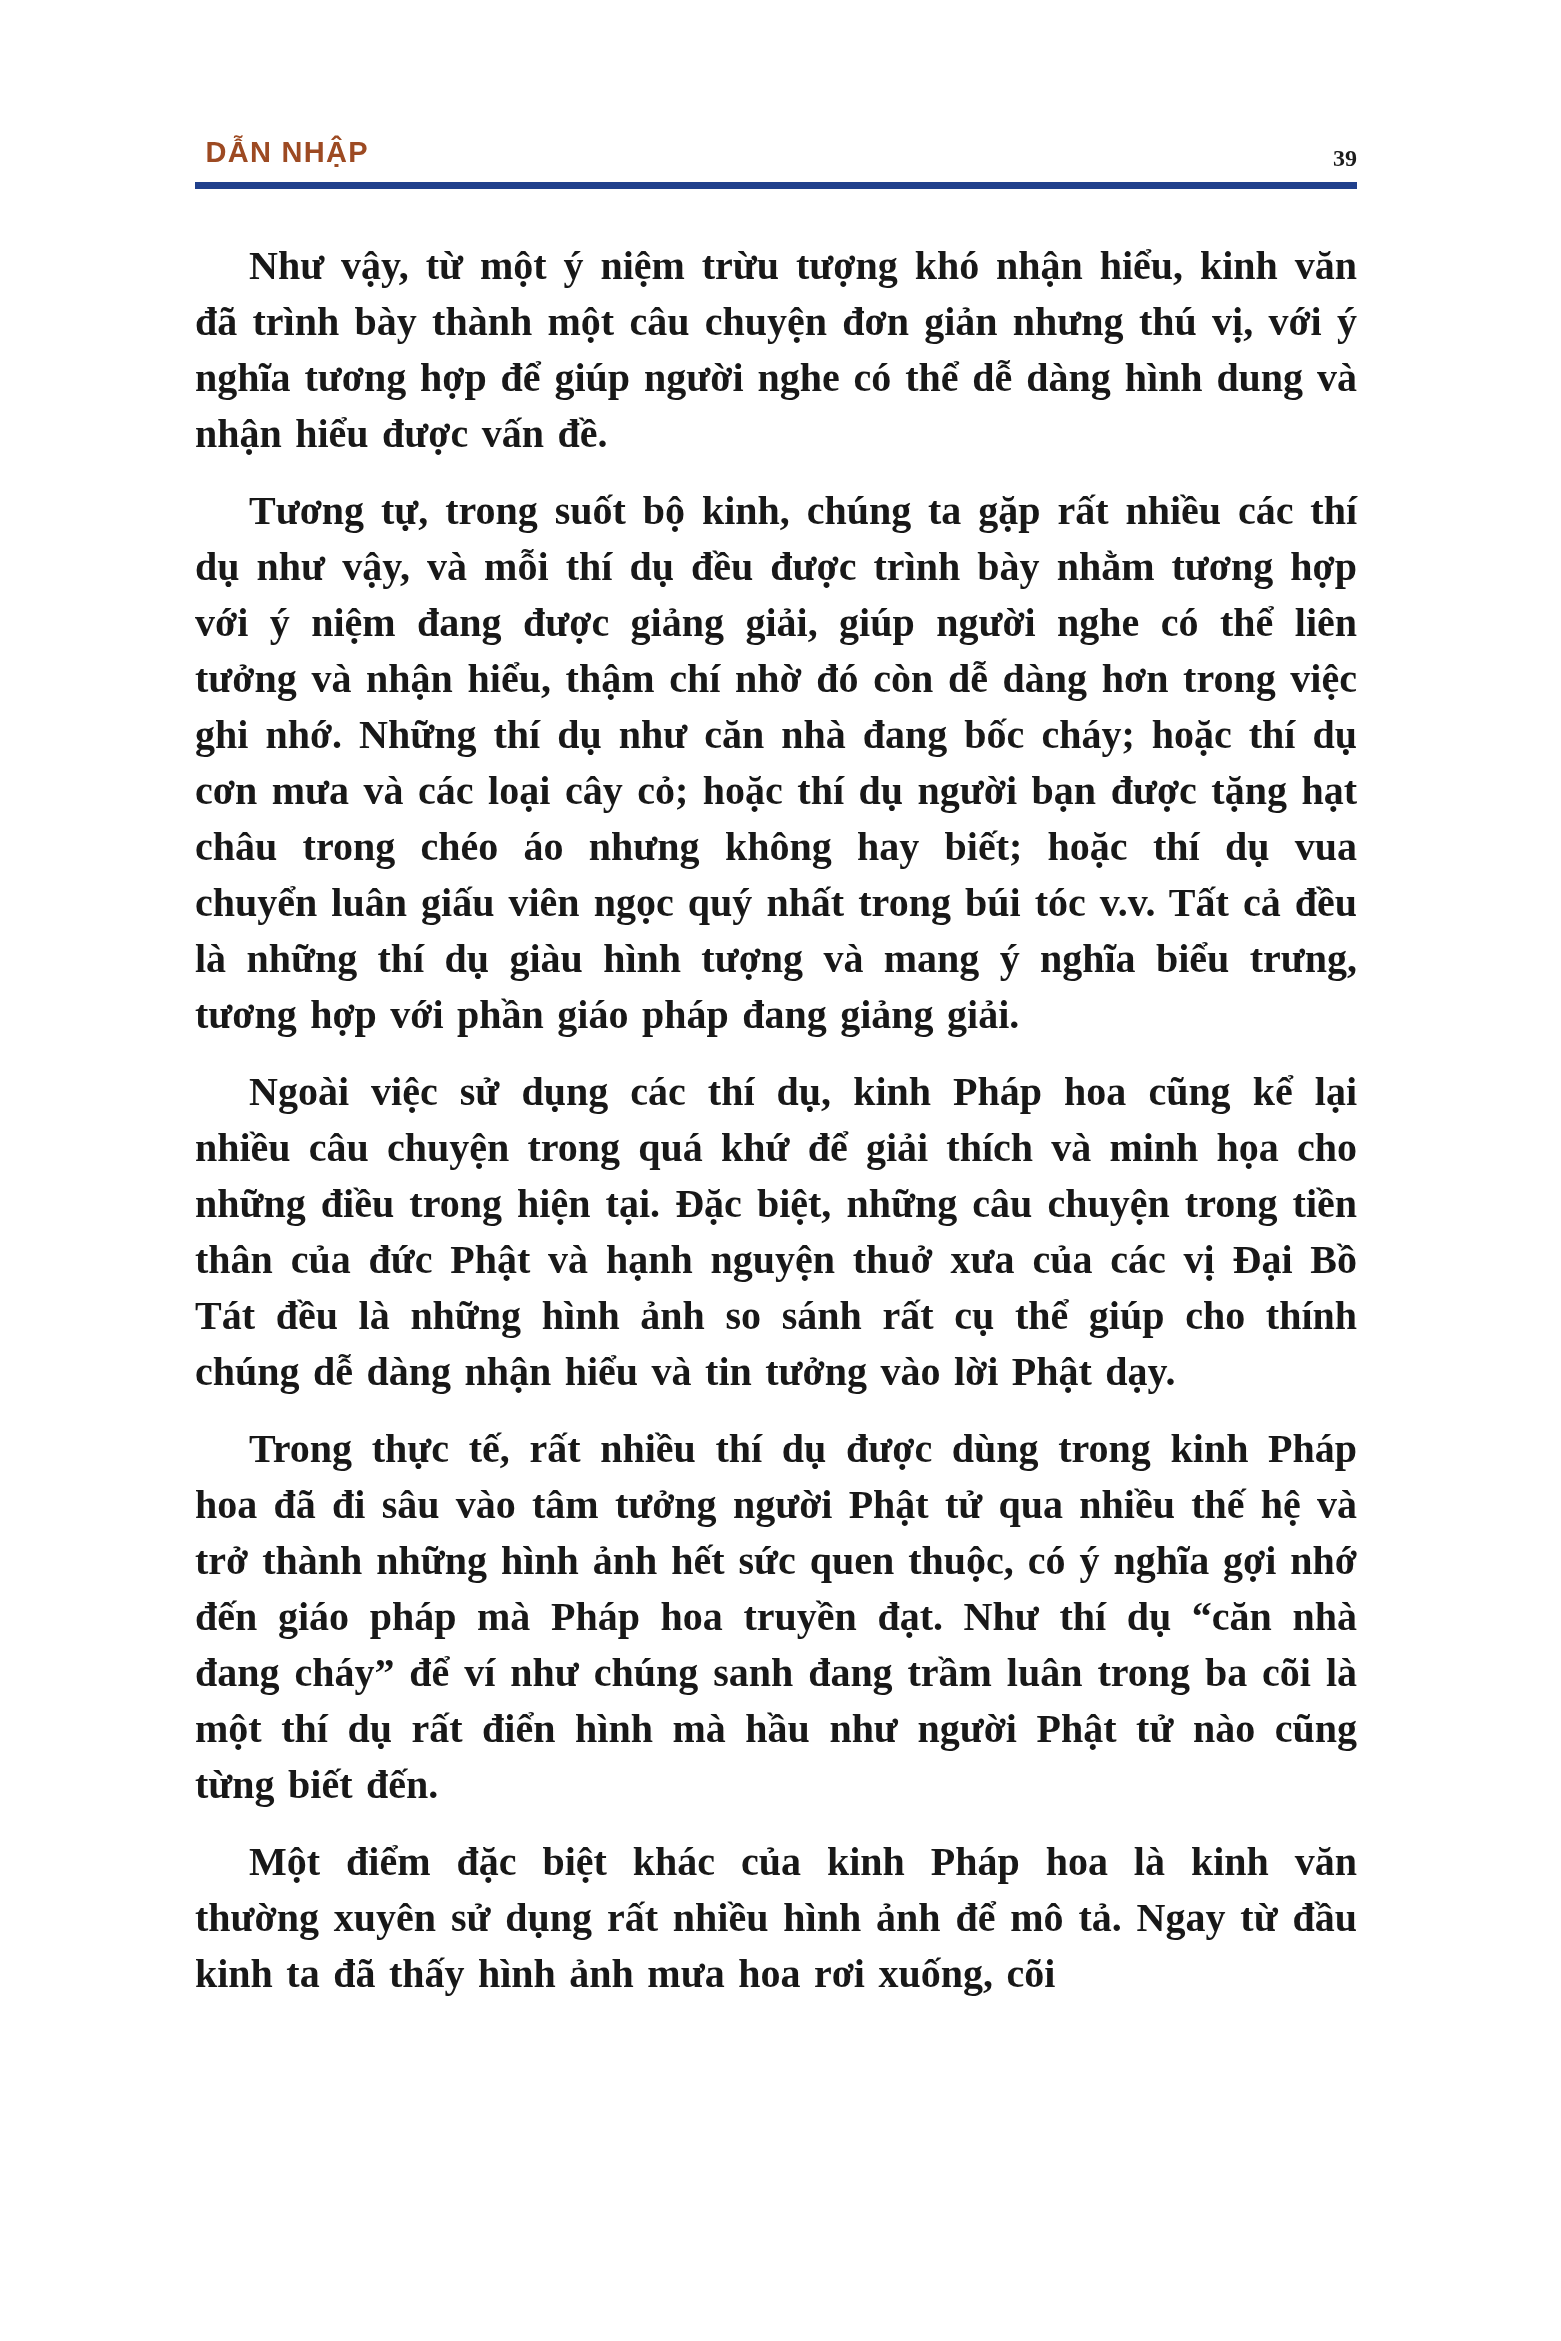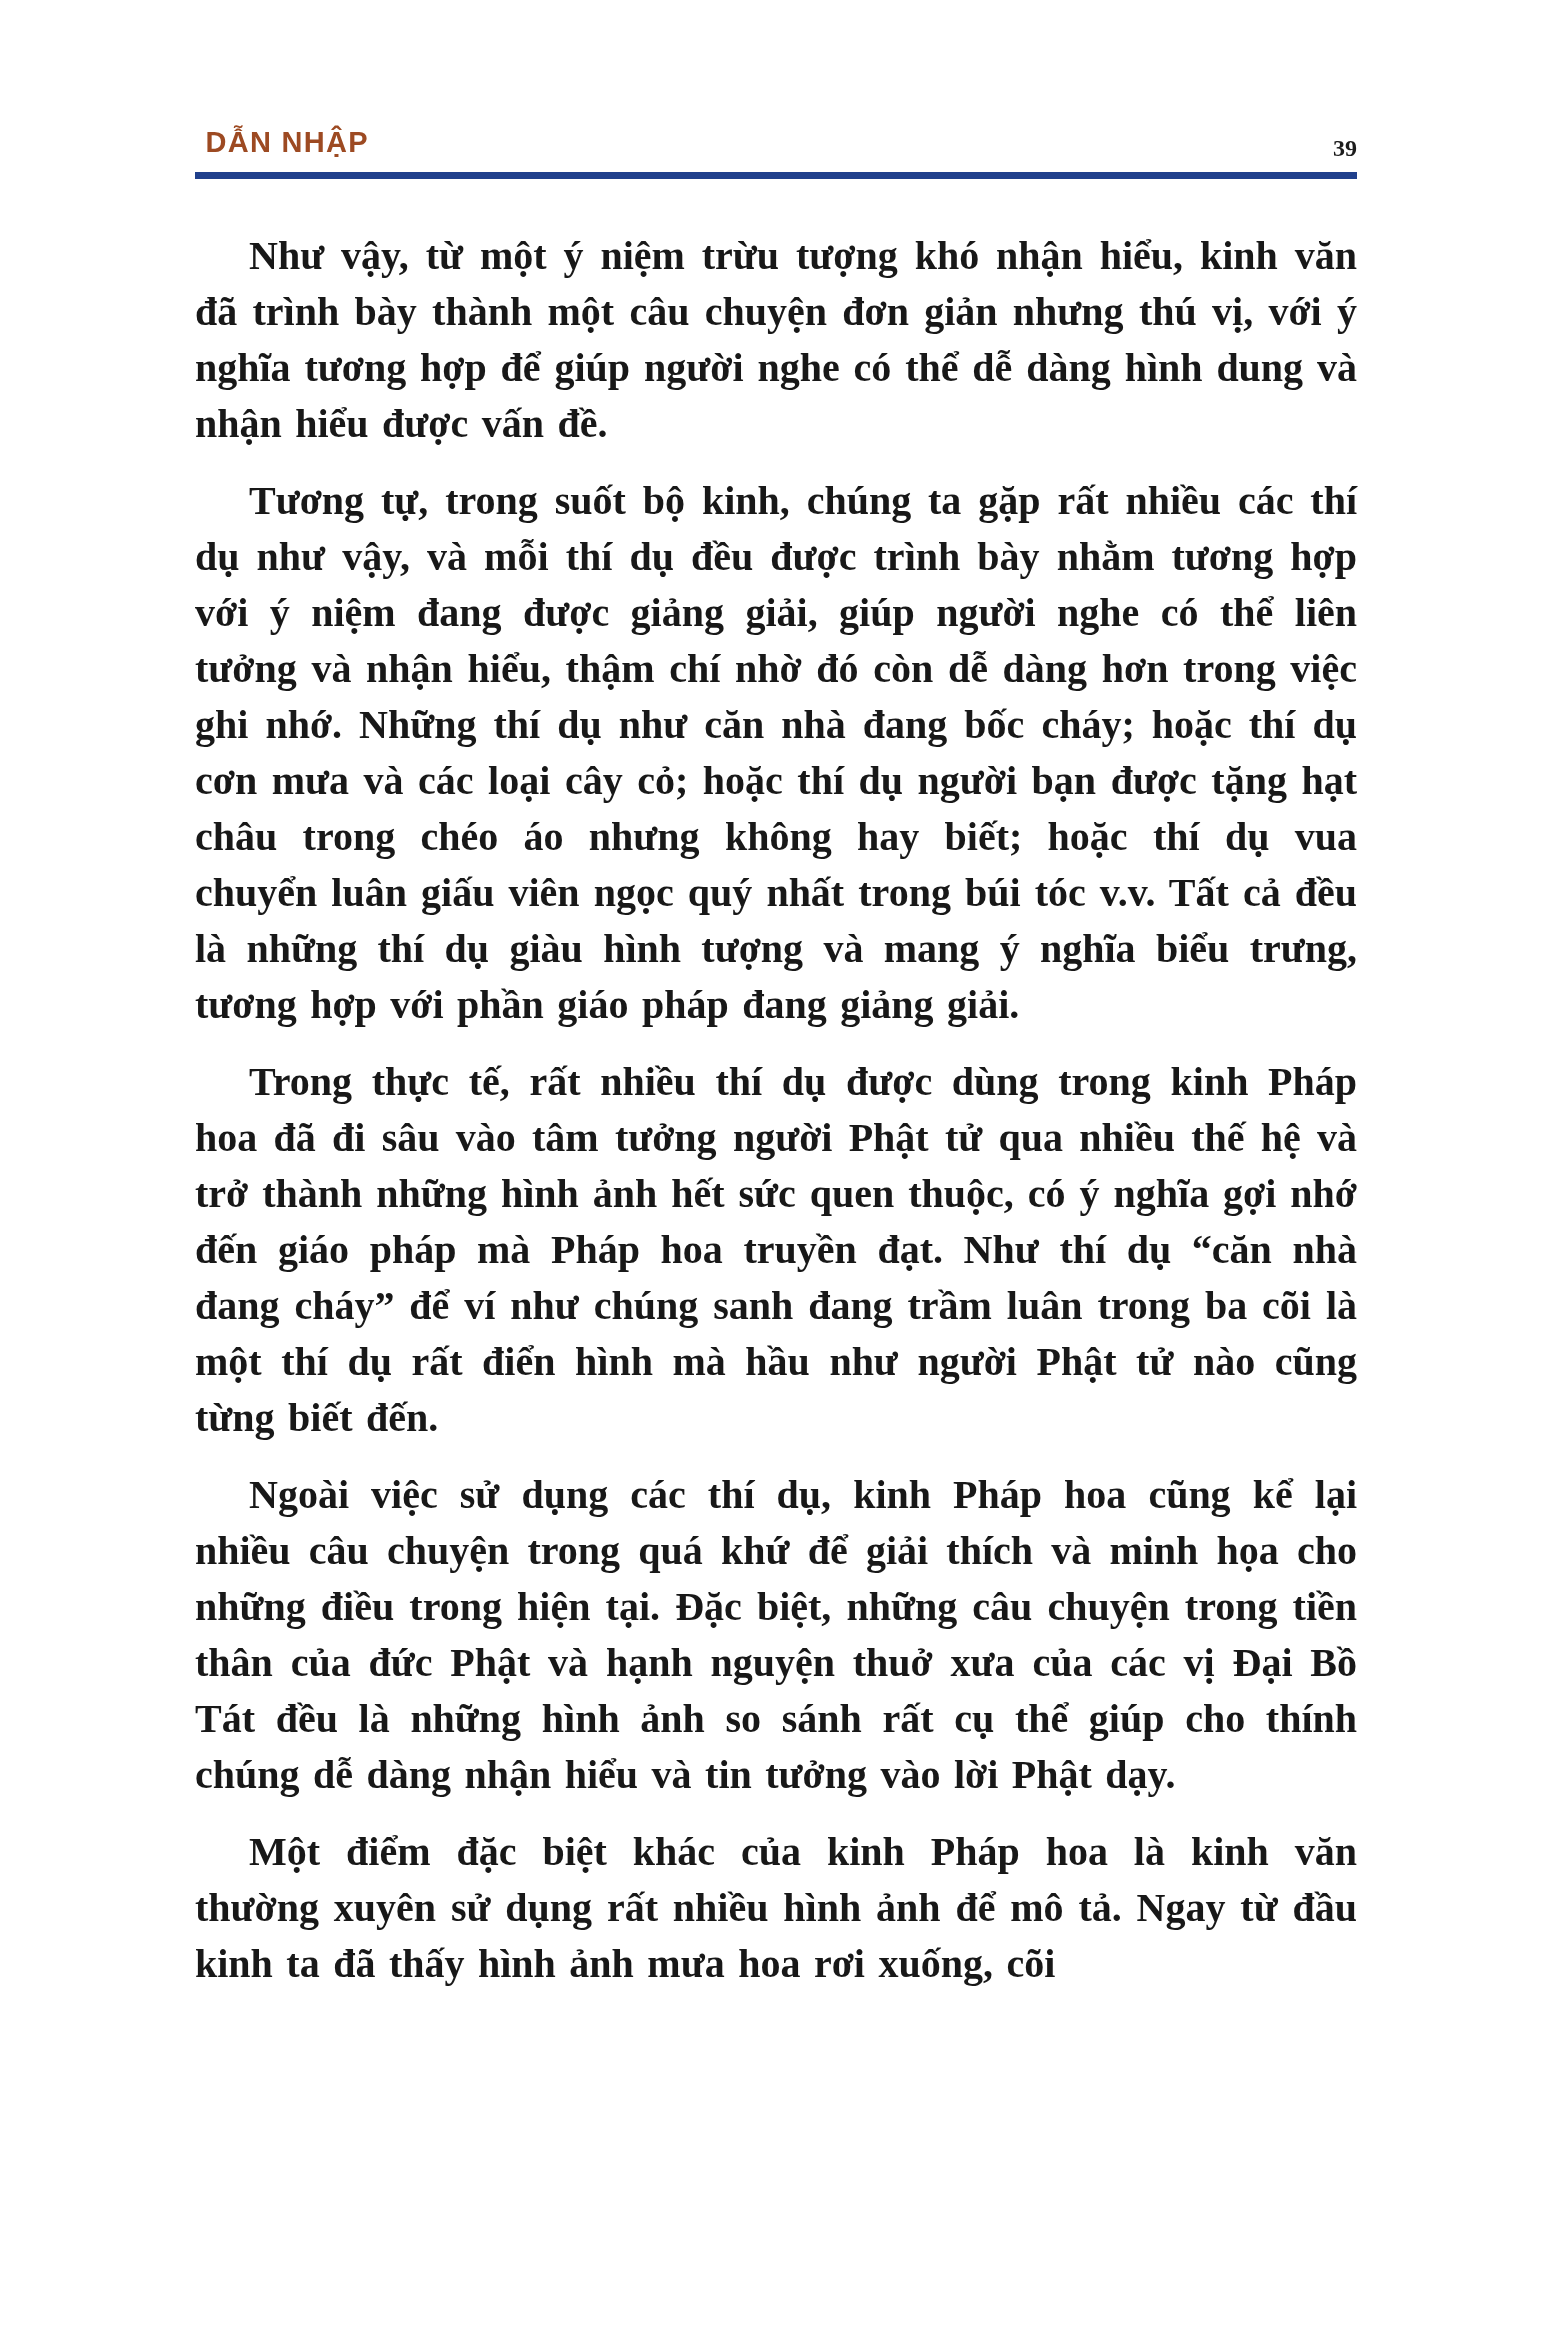--- a/index.html
+++ b/index.html
@@ -15,21 +15,21 @@
     position: relative;
     width: 1561px;
     height: 2342px;
     background: var(--background);
     overflow: hidden;
     font-family: "Liberation Serif", "DejaVu Serif", serif;
   }
   .content {
     position: absolute;
     left: 195px;
-    top: 128px;
+    top: 138px;
     width: 1162px;
   }
   .head-row {
     display: flex;
     justify-content: space-between;
     align-items: flex-end;
     padding-left: 10.4px;
   }
   .section-title {
     font-family: "Liberation Sans", "DejaVu Sans", sans-serif;
@@ -77,20 +77,20 @@
       <div class="head-row">
         <span class="section-title">DẪN NHẬP</span>
         <span class="page-number">39</span>
       </div>
       <div class="head-rule"></div>
     </header>
 
     <main class="body-text">
       <p>Như vậy, từ một ý niệm trừu tượng khó nhận hiểu, kinh văn đã trình bày thành một câu chuyện đơn giản nhưng thú vị, với ý nghĩa tương hợp để giúp người nghe có thể dễ dàng hình dung và nhận hiểu được vấn đề.</p>
       <p>Tương tự, trong suốt bộ kinh, chúng ta gặp rất nhiều các thí dụ như vậy, và mỗi thí dụ đều được trình bày nhằm tương hợp với ý niệm đang được giảng giải, giúp người nghe có thể liên tưởng và nhận hiểu, thậm chí nhờ đó còn dễ dàng hơn trong việc ghi nhớ. Những thí dụ như căn nhà đang bốc cháy; hoặc thí dụ cơn mưa và các loại cây cỏ; hoặc thí dụ người bạn được tặng hạt châu trong chéo áo nhưng không hay biết; hoặc thí dụ vua chuyển luân giấu viên ngọc quý nhất trong búi tóc v.v. Tất cả đều là những thí dụ giàu hình tượng và mang ý nghĩa biểu trưng, tương hợp với phần giáo pháp đang giảng giải.</p>
+      <p>Ngoài việc sử dụng các thí dụ, kinh Pháp hoa cũng kể lại nhiều câu chuyện trong quá khứ để giải thích và minh họa cho những điều trong hiện tại. Đặc biệt, những câu chuyện trong tiền thân của đức Phật và hạnh nguyện thuở xưa của các vị Đại Bồ Tát đều là những hình ảnh so sánh rất cụ thể giúp cho thính chúng dễ dàng nhận hiểu và tin tưởng vào lời Phật dạy.</p>
       <p>Trong thực tế, rất nhiều thí dụ được dùng trong kinh Pháp hoa đã đi sâu vào tâm tưởng người Phật tử qua nhiều thế hệ và trở thành những hình ảnh hết sức quen thuộc, có ý nghĩa gợi nhớ đến giáo pháp mà Pháp hoa truyền đạt. Như thí dụ “căn nhà đang cháy” để ví như chúng sanh đang trầm luân trong ba cõi là một thí dụ rất điển hình mà hầu như người Phật tử nào cũng từng biết đến.</p>
-      <p>Ngoài việc sử dụng các thí dụ, kinh Pháp hoa cũng kể lại nhiều câu chuyện trong quá khứ để giải thích và minh họa cho những điều trong hiện tại. Đặc biệt, những câu chuyện trong tiền thân của đức Phật và hạnh nguyện thuở xưa của các vị Đại Bồ Tát đều là những hình ảnh so sánh rất cụ thể giúp cho thính chúng dễ dàng nhận hiểu và tin tưởng vào lời Phật dạy.</p>
       <p>Một điểm đặc biệt khác của kinh Pháp hoa là kinh văn thường xuyên sử dụng rất nhiều hình ảnh để mô tả. Ngay từ đầu kinh ta đã thấy hình ảnh mưa hoa rơi xuống, cõi</p>
     </main>
 
   </div>
 </div>
 
 
 </body></html>

